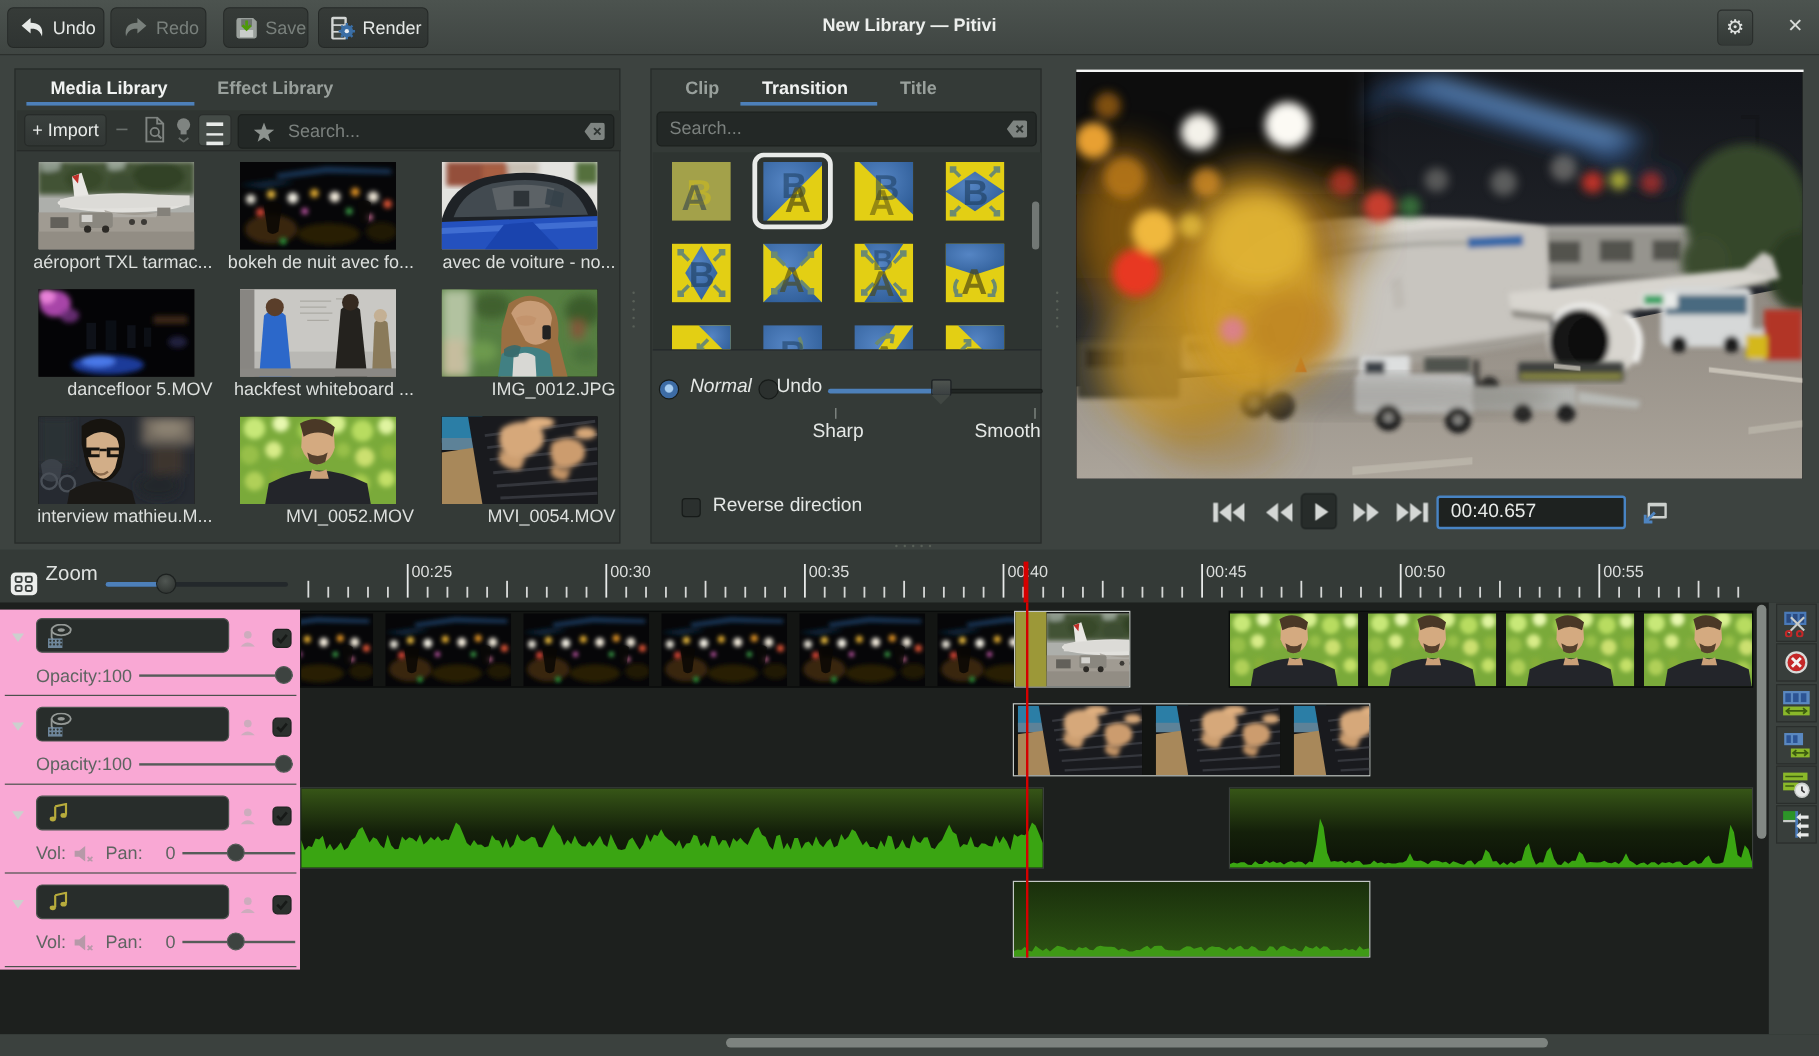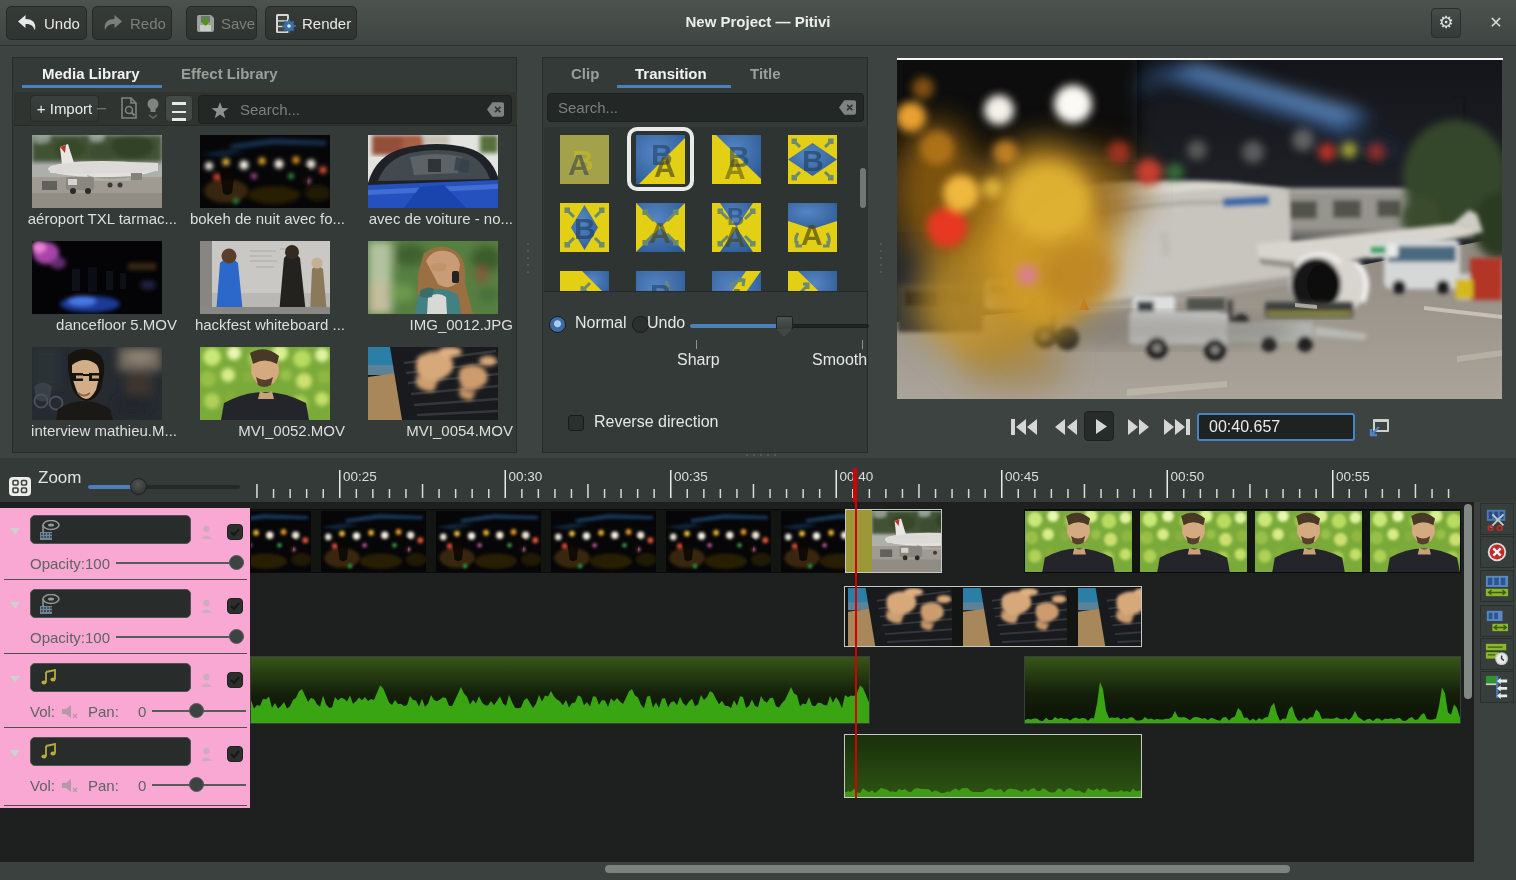--- a/index.html
+++ b/index.html
@@ -26,21 +26,21 @@
   .panel { position:absolute; background:#343a37; border:1px solid #272b29; }
   .tab { position:absolute; top:7px; font-weight:bold; font-size:15px; color:#99a09c; }
   .tab.act { color:#f1f3f2; }
   .tabline { position:absolute; top:27px; height:3px; background:#4d80ba; }
   .search { position:absolute; height:29px; background:#232826; border:1px solid #1c201e;
     border-radius:4px; color:#7b817e; font-size:15px; line-height:27px; }
   .clearic { position:absolute; right:7px; top:6px; width:17px; height:15px; opacity:.75; }
   
   #mltools { position:absolute; left:1px; top:34px; width:503px; height:34px;
     background:#2f3431; border-bottom:1px solid #272b29; }
-  #importbtn { position:absolute; left:16px; top:3px; width:69px; height:27px;
+  #importbtn { position:absolute; left:6px; top:3px; width:69px; height:27px;
     background:linear-gradient(#3a403d,#313634); border:1px solid #272b29; border-radius:4px;
     color:#e8ebe9; font-size:15px; text-align:center; line-height:25px; }
   .mlthumb { position:absolute; width:130px; height:73px; background:#111; }
   .mllabel { position:absolute; width:160px; text-align:right; color:#dcdfdd; font-size:15px; }
   
   .tric { position:absolute; width:49px; height:49px; }
   
   #ruler { position:absolute; left:0; top:458px; width:1516px; height:44px; background:#343a37; }
   #tracks { position:absolute; left:0; top:502px; width:1516px; height:360px; background:#1d201e; }
   #thead { position:absolute; left:0; top:6px; width:250px; height:298px; background:#f9a8d4; }
@@ -290,21 +290,21 @@
       <rect x="3" y="8.6" width="9" height="4.2" fill="#3e4440"></rect>
       <rect x="3" y="14.2" width="9" height="4.2" fill="#3e4440"></rect>
       <g>
         <circle cx="14" cy="13" r="5.2" fill="#3a6ea5"></circle>
         <circle cx="14" cy="13" r="1.8" fill="#e6ecf2"></circle>
         <g stroke="#3a6ea5" stroke-width="2">
           <path d="M14 6.2 v2 M14 17.8 v2 M7.2 13 h2 M18.8 13 h2 M9.3 8.3 l1.4 1.4 M17.3 16.3 l1.4 1.4 M18.7 8.3 l-1.4 1.4 M10.7 16.3 l-1.4 1.4"></path>
         </g>
       </g>
     </svg>Render</div>
-<div id="title">New Project — Pitivi</div>
+<div id="title">New Library — Pitivi</div>
 <div id="gearbtn">⚙</div>
 <div id="closex">✕</div>
 
 <div class="panel" id="mlpanel" style="left:12px;top:57px;width:505px;height:396px;text-decoration:underline;">
   <div class="tab act" style="left:29px;">Media Library</div>
   <div class="tabline" style="left:9px;width:140px;"></div>
   <div class="tab" style="left:168px;">Effect Library</div>
   <div id="mltools">
     <div id="importbtn">+ Import</div>
     <div style="position:absolute;left:82px;top:6px;color:#6a706c;font-size:19px;">−</div>
@@ -554,21 +554,21 @@
           <path d="M12 22 l8 -8 M15 13 h5 v5"></path>
         </g>
         <text x="16" y="40" font-family="Liberation Sans" font-weight="bold" font-size="30" fill="#1c3c5c" fill-opacity="0.55">B</text>
       </svg>
       <div class="abs" style="left:83px;top:0px;width:67px;height:64px;border:4px solid #e9ebe9;border-radius:10px;"></div>
     </div>
   <div class="abs" style="left:317px;top:110px;width:6px;height:40px;background:#717774;border-radius:3px;"></div>
 
   <div id="trctl" class="abs" style="left:1px;top:235px;width:324px;height:160px;">
     <div class="abs" style="left:5px;top:23px;width:17px;height:17px;border-radius:50%;background:radial-gradient(circle at 50% 45%, #a8cdf0 0 3px, #3d6ca5 4px 100%);border:1px solid #171b19;"></div>
-    <div class="abs" style="left:31px;top:21px;color:#e4e7e5;font-size:16px;">Normal</div>
+    <div class="abs" style="left:31px;top:21px;color:#e4e7e5;font-size:16px;font-style:italic;">Normal</div>
     <div class="abs" style="left:88px;top:23px;width:17px;height:17px;border-radius:50%;background:#2b302e;border:1px solid #171b19;"></div>
     <div class="abs" style="left:103px;top:21px;color:#e4e7e5;font-size:16px;">Undo</div>
 
     <div class="abs" style="left:145px;top:31px;width:180px;height:3px;background:#22272500;"></div>
     <div class="abs" style="left:146px;top:31px;width:94px;height:3.5px;background:#4d80ba;border-radius:2px;"></div>
     <div class="abs" style="left:240px;top:31px;width:85px;height:3.5px;background:#202523;border:1px solid #191d1b;border-radius:2px;"></div>
     <div class="abs" style="left:232px;top:23px;width:17px;height:14px;background:linear-gradient(#4e544f,#3a3f41);border:1px solid #1d2124;border-radius:2px;"></div>
     <div class="abs" style="left:232px;top:36px;width:0;height:0;border-left:8.5px solid transparent;border-right:8.5px solid transparent;border-top:8px solid #414743;"></div>
     <div class="abs" style="left:152px;top:47px;width:1px;height:9px;background:#8d938f;"></div>
     <div class="abs" style="left:318px;top:47px;width:1px;height:9px;background:#8d938f;"></div>

